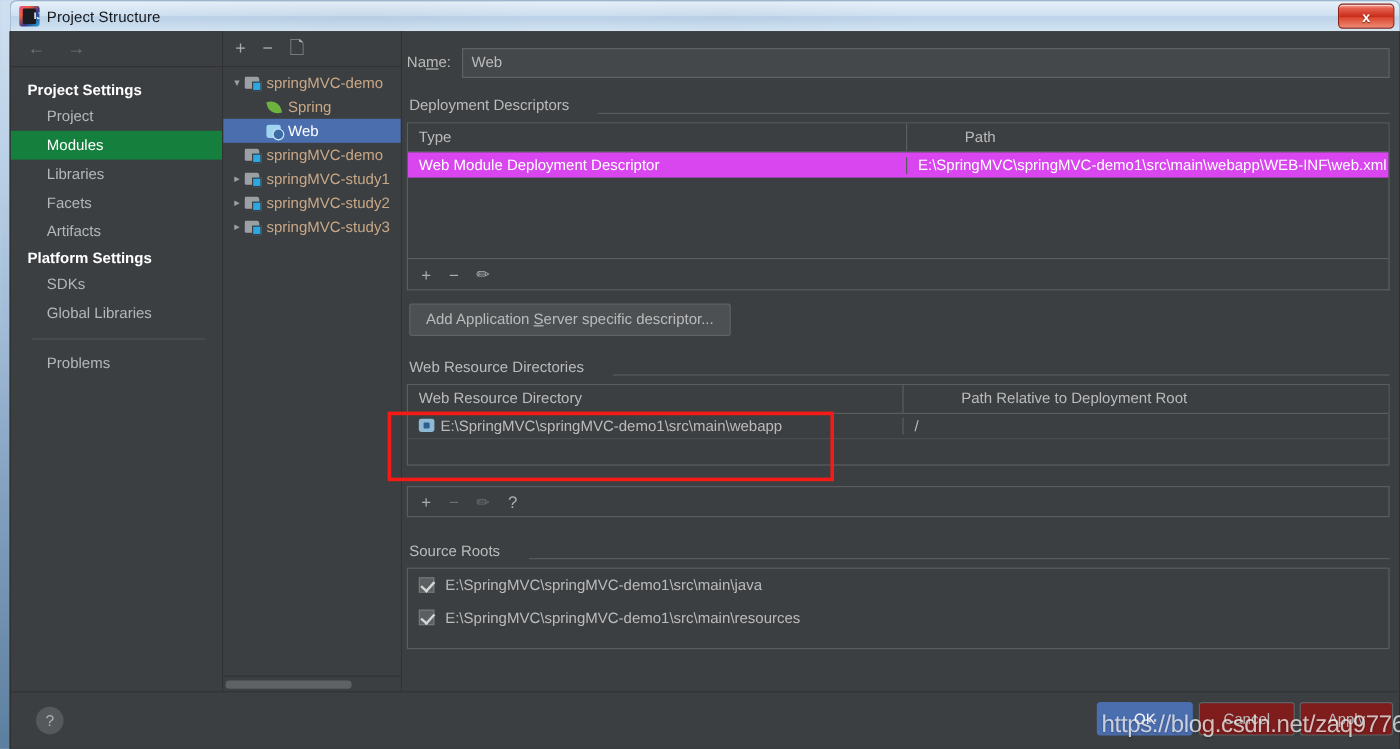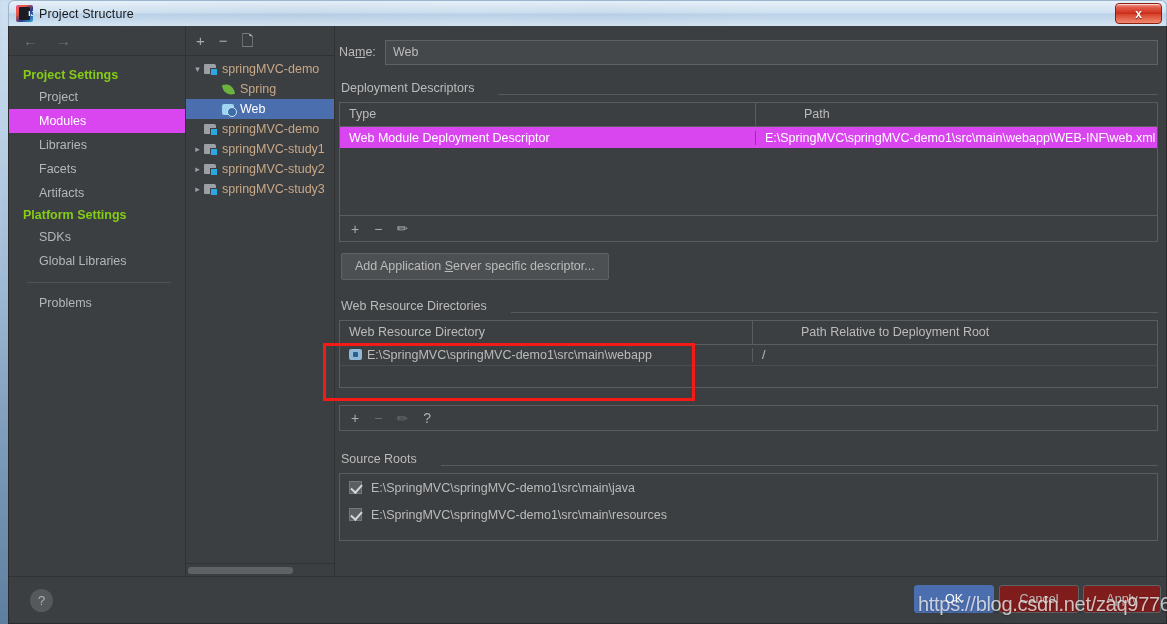--- a/index.html
+++ b/index.html
@@ -77,28 +77,28 @@
     border-right:1px solid #323232;
   }
   #nav-bar {
     height:30px; display:flex; align-items:center; gap:18px;
     padding-left:14px; background:#3c3f41;
     border-bottom:1px solid #323232;
   }
   .nav-arrow { color:#6e7376; font-size:15px; line-height:1; cursor:pointer; }
   #sidebar-list { padding-top:9px; }
   .s-head {
-    font-size:12.5px; color:#84cc16; font-weight:bold;
+    font-size:12.5px; color:#ffffff; font-weight:bold;
     padding:3px 0 3px 14px;
   }
   .s-item {
     font-size:12.5px; color:#b4b7ba;
     padding:3px 0 3px 30px; cursor:pointer; line-height:18px;
   }
-  .s-item.sel { background:#d946ef; color:#fff; }
+  .s-item.sel { background:#15803d; color:#fff; }
   .s-sep { height:1px; background:#4f5355; margin:9px 14px 8px 18px; }
 
   
   #treepane {
     width:149px; flex:0 0 auto; background:#3c3f41;
     display:flex; flex-direction:column; border-right:1px solid #323232;
   }
   #tree-toolbar {
     height:30px; display:flex; align-items:center; gap:14px;
     padding-left:10px; border-bottom:1px solid #323232;

